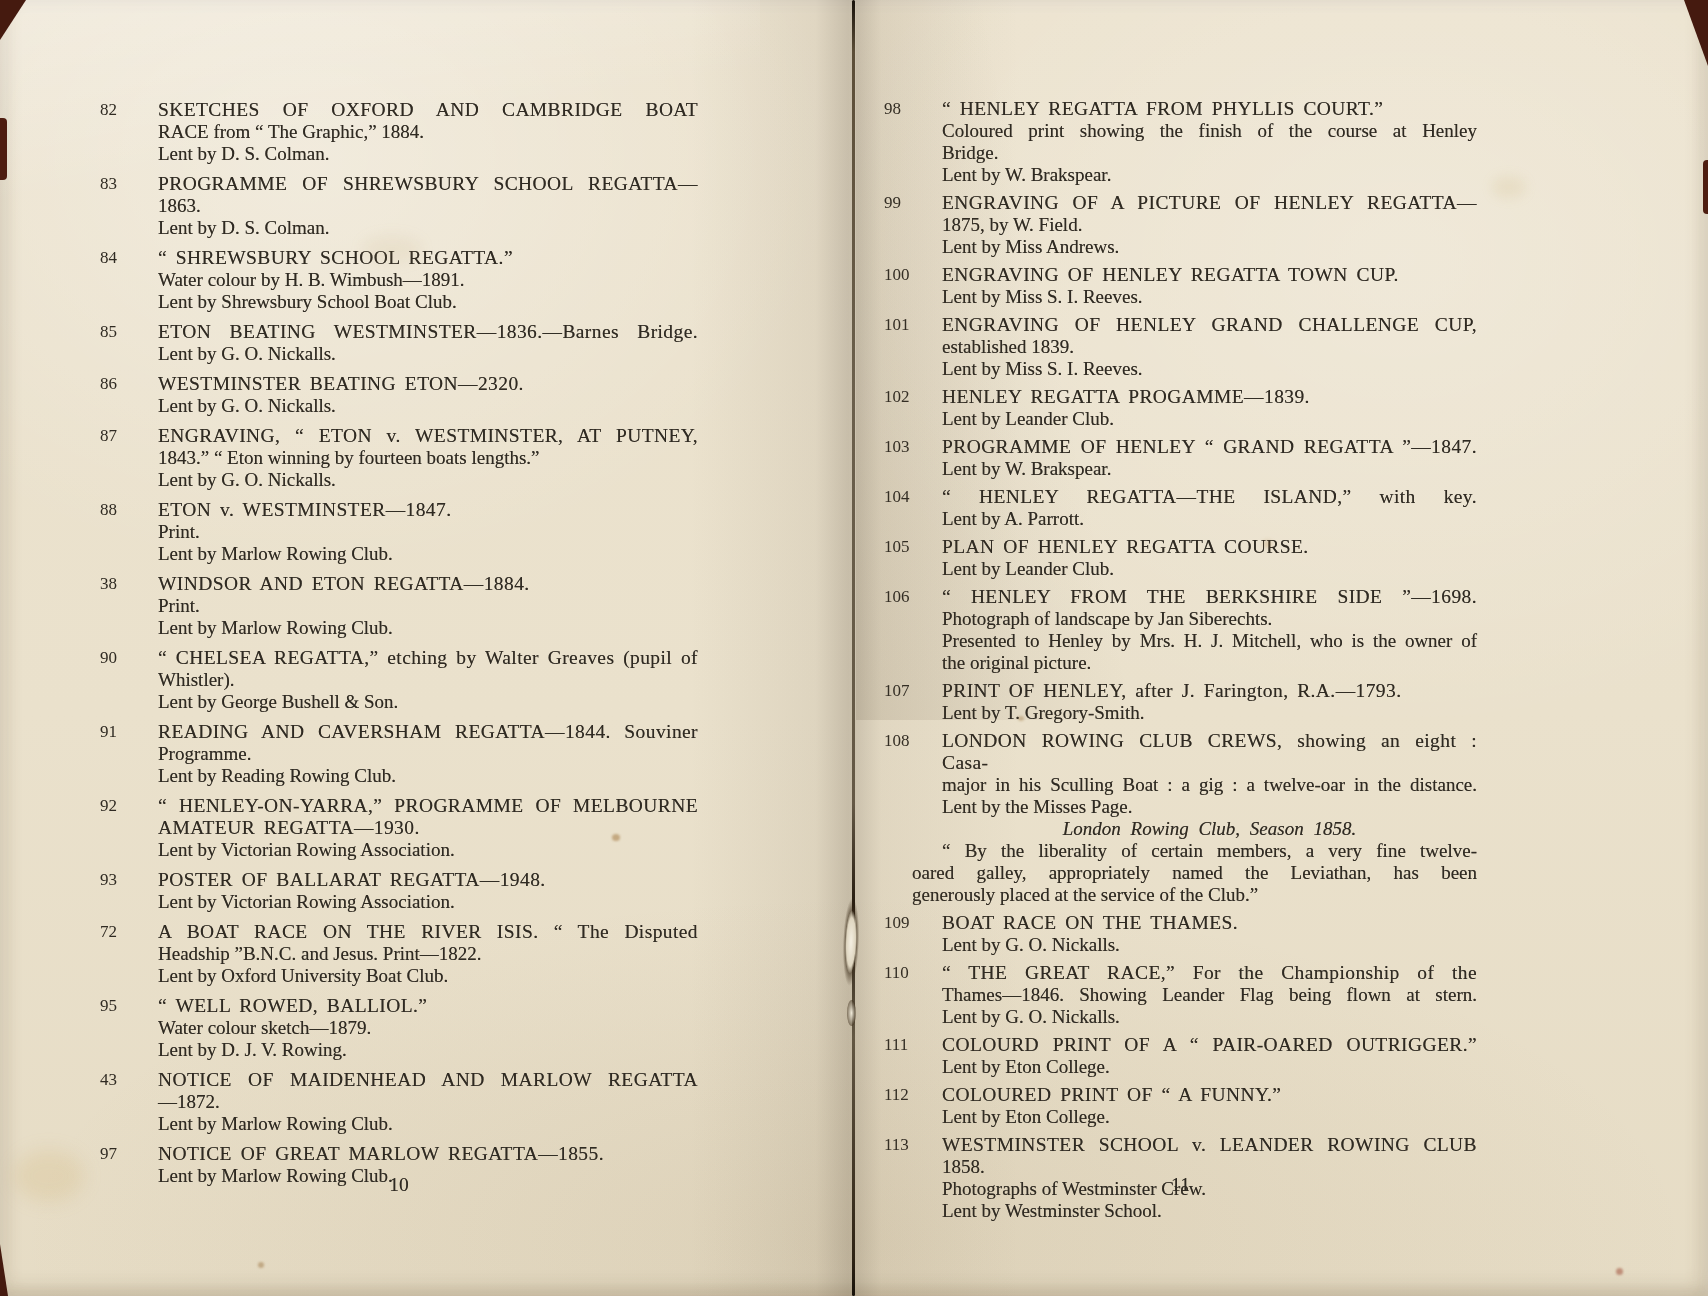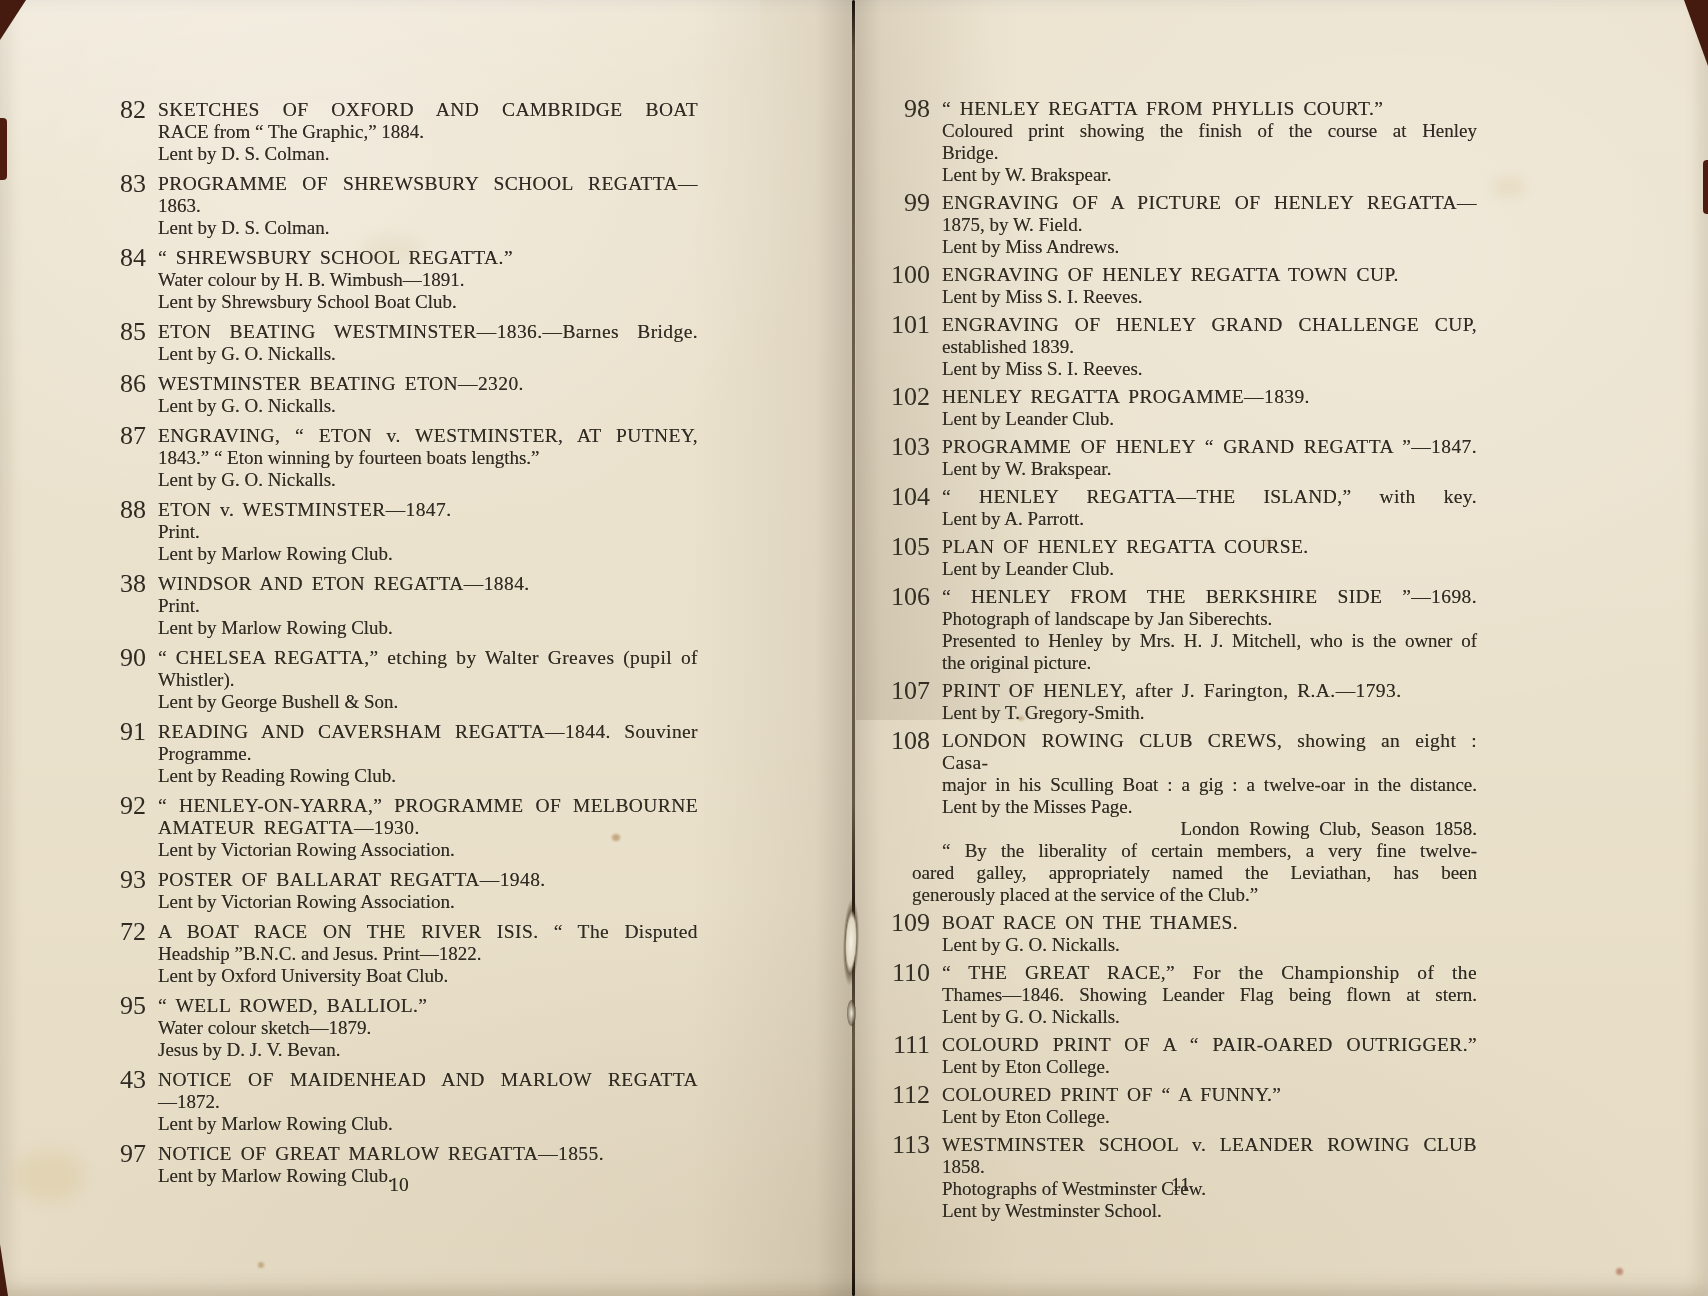--- a/index.html
+++ b/index.html
@@ -56,27 +56,27 @@
   .s8{left:1263px;top:540px;width:9px;height:8px;background:rgba(170,125,60,.25);filter:blur(2px);}
   
   .page{position:absolute;top:0;height:1296px;}
   .page-left{left:0;width:796px;}
   .page-right{left:796px;width:912px;}
   .content{position:absolute;}
   .page-left .content{left:100px;top:99px;width:598px;}
   .page-right .content{left:88px;top:98px;width:593px;}
   .item{display:flex;margin-bottom:8px;}
   .page-right .item{margin-bottom:6px;}
-  .num{flex:none;width:46px;text-align:right;padding-right:12px;font-size:26px;line-height:22px;}
+  .num{flex:none;width:46px;text-align:left;padding-right:12px;font-size:17px;line-height:22px;}
   .txt{flex:1;min-width:0;}
   .ln{font-size:19px;line-height:22px;text-shadow:0 0 .4px rgba(47,42,34,.55);}
   .c,.cj{font-size:19.5px;letter-spacing:.4px;word-spacing:3.5px;}
   .cj{text-align:justify;text-align-last:justify;}
   .bj{text-align:justify;text-align-last:justify;}
-  .ic{text-align:right;word-spacing:5px;}
+  .ic{text-align:center;font-style:italic;word-spacing:5px;}
   .qf,.qj,.q{margin-left:-30px;width:calc(100% + 30px);}
   .qf{text-indent:30px;text-align:justify;text-align-last:justify;}
   .qj{text-align:justify;text-align-last:justify;}
   .pageno{position:absolute;top:1174px;font-size:19.5px;text-align:center;text-shadow:0 0 .4px rgba(47,42,34,.55);}
   .page-left .pageno{left:100px;width:598px;}
   .page-right .pageno{left:88px;width:593px;}
 </style>
 </head>
 <body style="--ink: #2f2a22;">
 
@@ -185,21 +185,21 @@
             <div class="ln cj">A BOAT RACE ON THE RIVER ISIS. “ The Disputed</div>
             <div class="ln b">Headship ”B.N.C. and Jesus. Print—1822.</div>
             <div class="ln b">Lent by Oxford University Boat Club.</div>
           </div>
         </div>
         <div class="item">
           <div class="num">95</div>
           <div class="txt">
             <div class="ln c">“ WELL ROWED, BALLIOL.”</div>
             <div class="ln b">Water colour sketch—1879.</div>
-            <div class="ln b">Jesus by D. J. V. Bevan.</div>
+            <div class="ln b">Lent by D. J. V. Rowing.</div>
           </div>
         </div>
         <div class="item">
           <div class="num">43</div>
           <div class="txt">
             <div class="ln cj">NOTICE OF MAIDENHEAD AND MARLOW REGATTA</div>
             <div class="ln b">—1872.</div>
             <div class="ln b">Lent by Marlow Rowing Club.</div>
           </div>
         </div>

